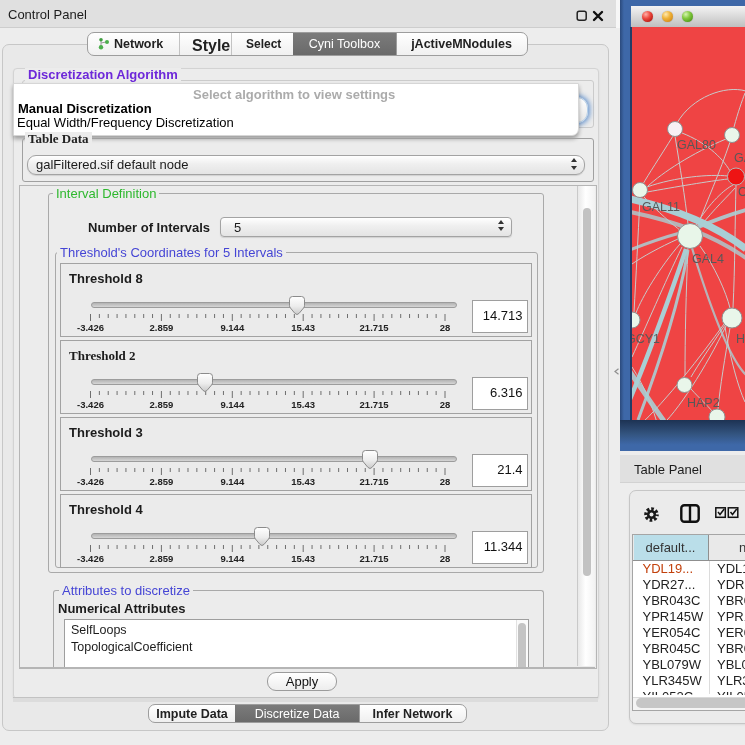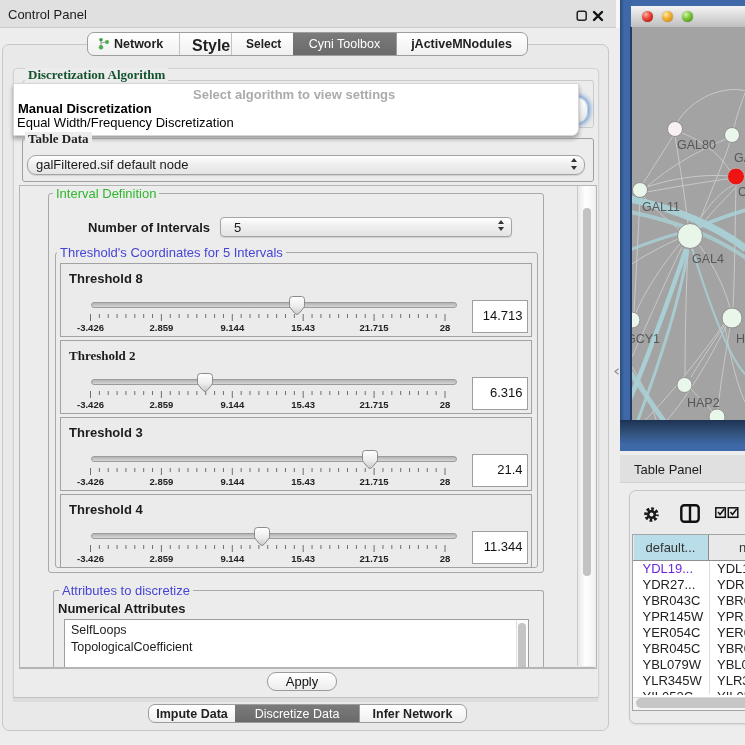--- a/index.html
+++ b/index.html
@@ -50,21 +50,21 @@
       <circle cx="10" cy="5" r="2" fill="#4cae4c"></circle>
   </svg>
   <div class="txt b" style="left:26px;top:4px;font-size:12.5px;color:#222;">Network</div>
   <div class="txt b" style="left:104px;top:4px;font-size:16px;color:#222;">Style</div>
   <div class="txt b" style="left:150px;top:4px;font-size:12px;color:#222;margin-left:8px;">Select</div>
   <div class="txt" style="left:205px;top:4px;width:103px;text-align:center;font-size:12.5px;color:#fff;">Cyni Toolbox</div>
   <div class="txt b" style="left:308px;top:4px;width:131px;text-align:center;font-size:12.5px;color:#222;">jActiveMNodules</div>
 </div>
 
 <div class="grp" style="left:22px;top:80px;width:570px;height:46px;border-color:#cbcbcb;"></div>
-<div class="gtitle b" style="left:25px;top:68px;color:#14532d;font-family:Liberation Serif, serif;">Discretization Algorithm</div>
+<div class="gtitle b" style="left:25px;top:68px;color:#6d28d9;">Discretization Algorithm</div>
 <div class="abs" style="left:29px;top:97px;width:557px;height:24px;border-radius:11px;background:linear-gradient(#ffffff,#e6e6e6);border:1px solid #b5cfe8;box-shadow:0 0 5px 2px rgba(76,131,201,.8);"></div>
 
 <div class="abs" style="left:13px;top:83px;width:564px;height:50.5px;background:#ffffff;border:1px solid #d6d6d6;border-radius:1px 1px 7px 1px;box-shadow:0 3px 4px rgba(0,0,0,.33);"></div>
 <div class="txt b" style="left:193px;top:86.5px;color:#ababab;">Select algorithm to view settings</div>
 <div class="txt b" style="left:18px;top:101px;color:#000;">Manual Discretization</div>
 <div class="txt" style="left:17px;top:115px;color:#000;">Equal Width/Frequency Discretization</div>
 
 <div class="grp" style="left:22px;top:138px;width:570px;height:42px;border-color:#a0a0a0;"></div>
 <div class="gtitle b" style="left:25px;top:131.5px;color:#222;font-family:Liberation Serif, serif;">Table Data</div>
 <div class="combo" style="left:27px;top:154.5px;width:556px;height:18px;border-radius:9px;"></div>
@@ -388,21 +388,21 @@
 
 <div class="abs" style="left:616px;top:0;width:4px;height:28px;background:#f7f7f7;"></div>
 
 <div class="abs" style="left:620px;top:0;width:125px;height:451px;background:linear-gradient(90deg,#2b4a7c,#3e68a8 4px);"></div>
 <div class="abs" style="left:620px;top:420px;width:125px;height:31px;background:linear-gradient(#1d3253,#33547f 45%,#3e68a8 80%);"></div>
 <div class="abs" style="left:631px;top:6px;width:114px;height:21px;background:linear-gradient(#f4f4f4,#dcdcdc 45%,#bfbfbf);border-bottom:1px solid #7a7a7a;"></div>
 <div class="abs tl" style="left:641.5px;top:11px;background:radial-gradient(circle at 35% 30%,#ffb0a8,#ee4b40 40%,#c01e18 75%,#8e0f0c);"></div>
 <div class="abs tl" style="left:661.5px;top:11px;background:radial-gradient(circle at 35% 30%,#ffe9b0,#f0b43a 40%,#d8901e 75%,#a06510);"></div>
 <div class="abs tl" style="left:681.5px;top:11px;background:radial-gradient(circle at 35% 30%,#d6f5b0,#82c93f 40%,#57a01e 75%,#3a7010);"></div>
 
-<div class="abs" style="left:630px;top:27px;width:115px;height:393px;background:#a3a3a3;border-left:2px solid #233d66;box-sizing:border-box;overflow:hidden;">
+<div class="abs" style="left:630px;top:27px;width:115px;height:393px;background:#ef4444;border-left:2px solid #233d66;box-sizing:border-box;overflow:hidden;">
 <svg width="113" height="393" viewBox="2 0 113 393" style="position:absolute;left:0;top:0;font-family:'Liberation Sans',sans-serif;">
  <g fill="none" stroke="#c9c9c9" stroke-width="1">
   <path d="M47 96 C 62 70 95 58 116 64"></path>
   <path d="M104 100 C 108 85 112 74 115 66"></path>
   <path d="M43 109 C 30 130 18 148 13 157"></path>
   <path d="M45 109 C 50 140 55 170 58 197"></path>
   <path d="M52 106 C 75 115 92 130 100 144"></path>
   <path d="M96 112 C 62 126 32 146 18 159"></path>
   <path d="M100 115 C 90 145 76 176 68 198"></path>
   <path d="M17 160 C 45 150 80 147 98 149"></path>
@@ -481,21 +481,21 @@
       <path d="M15.5 5 l2 2.5 L21.7 2"></path>
  </g>
 </svg>
 
 <div class="abs" style="left:632px;top:534px;width:113px;height:175px;border:1px solid #a5a5a5;border-right:none;background:#fff;overflow:hidden;font-size:13px;">
   <div class="abs" style="left:0;top:0;width:113px;height:25px;background:#e9e9e9;border-bottom:1px solid #8f8f8f;"></div>
   <div class="abs" style="left:1px;top:0;width:74px;height:25px;background:#badee9;border-right:1px solid #8f8f8f;"></div>
   <div class="abs" style="left:0;top:5px;width:75px;text-align:center;color:#333;">default...</div>
   <div class="abs" style="left:106px;top:5px;color:#333;">na...</div>
   <div class="abs" style="left:76px;top:26px;width:1px;height:133px;background:#dcdcdc;"></div>
-  <div class="abs" style="left:9.5px;top:26px;color:#6d28d9;">YDL19...</div>
+  <div class="abs" style="left:9.5px;top:26px;color:#c2410c;">YDL19...</div>
 <div class="abs" style="left:84px;top:26px;color:#222;">YDL194W</div>
 <div class="abs" style="left:9.5px;top:42px;color:#222;">YDR27...</div>
 <div class="abs" style="left:84px;top:42px;color:#222;">YDR277C</div>
 <div class="abs" style="left:9.5px;top:58px;color:#222;">YBR043C</div>
 <div class="abs" style="left:84px;top:58px;color:#222;">YBR043C</div>
 <div class="abs" style="left:9.5px;top:74px;color:#222;">YPR145W</div>
 <div class="abs" style="left:84px;top:74px;color:#222;">YPR145W</div>
 <div class="abs" style="left:9.5px;top:90px;color:#222;">YER054C</div>
 <div class="abs" style="left:84px;top:90px;color:#222;">YER054C</div>
 <div class="abs" style="left:9.5px;top:106px;color:#222;">YBR045C</div>

